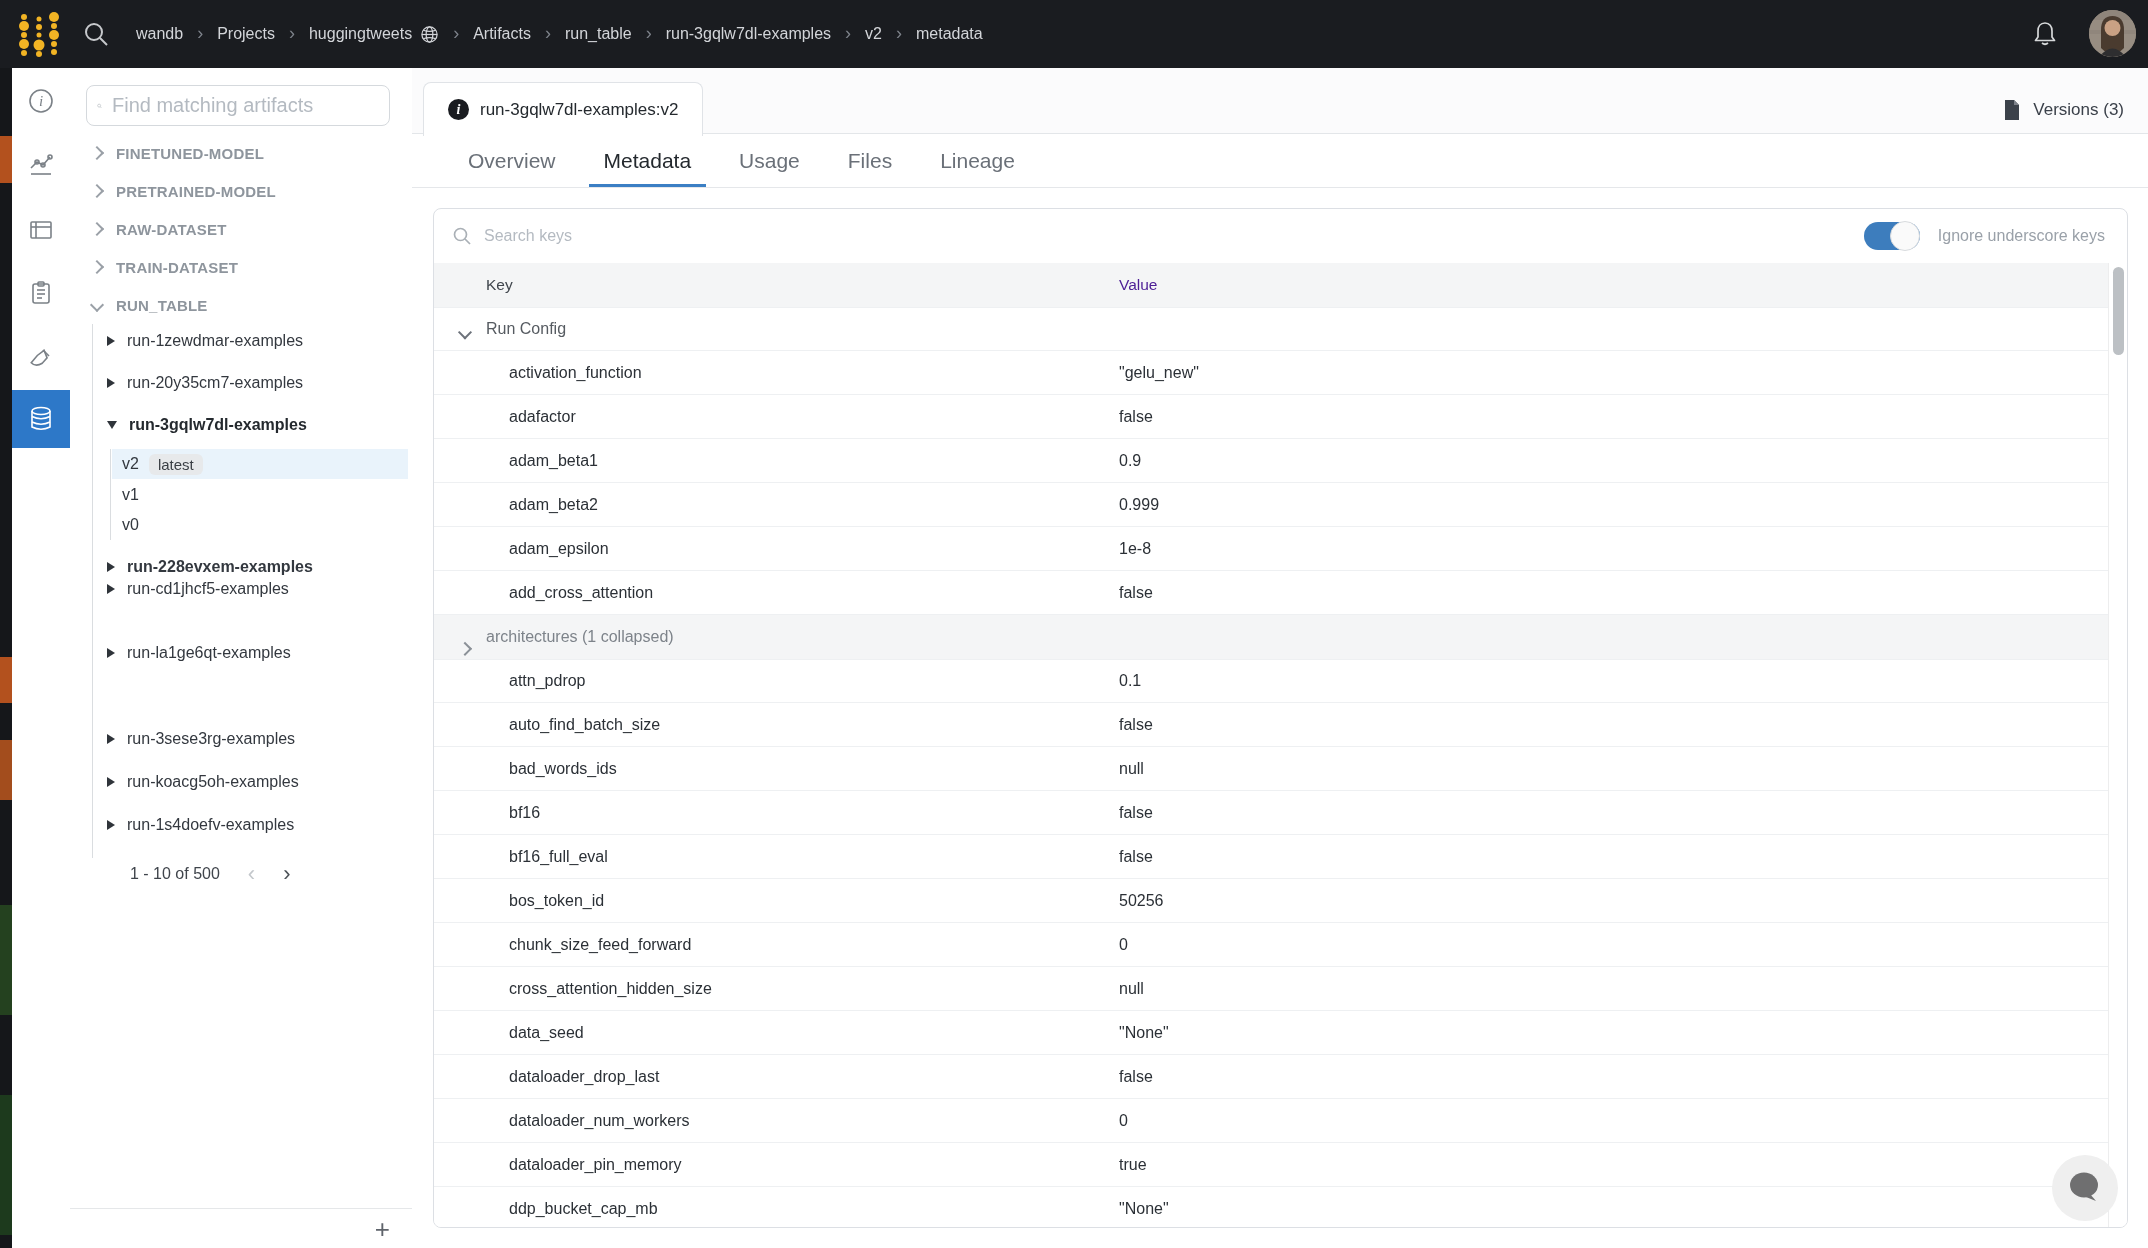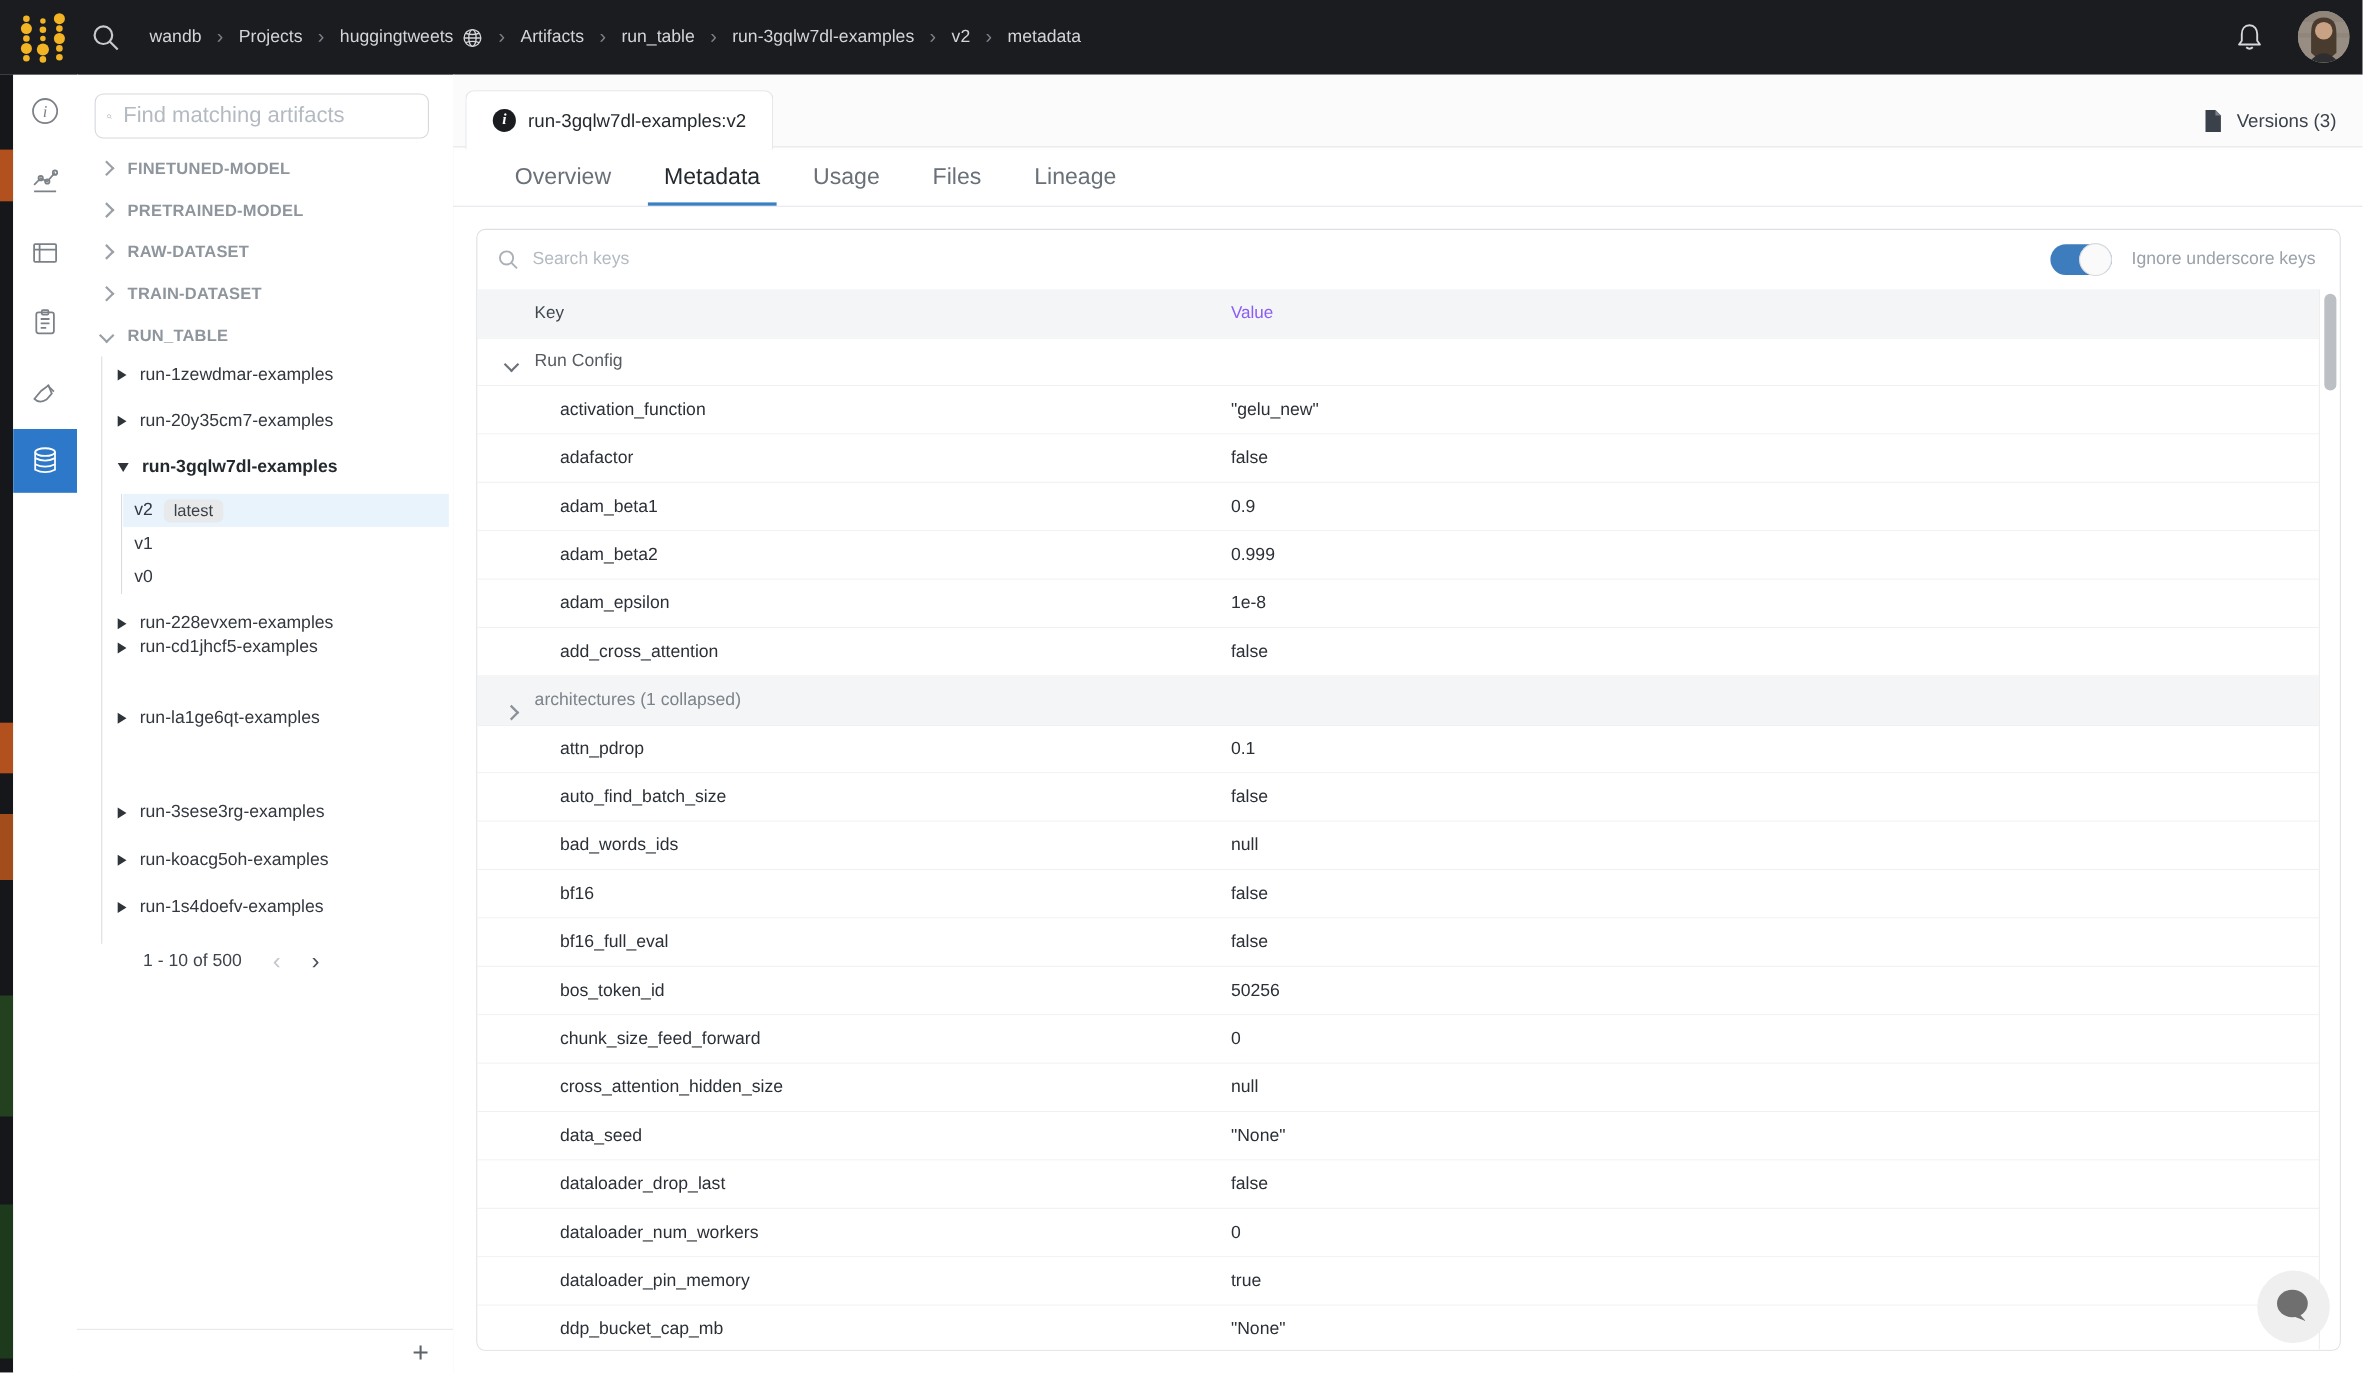--- a/index.html
+++ b/index.html
@@ -69,21 +69,21 @@
   .psearch input::placeholder{color:#b4bac1;}
   .toggle{width:56px;height:28px;border-radius:14px;background:#3d7dbd;position:relative;flex:0 0 auto;cursor:pointer;}
   .knob{position:absolute;right:0px;top:-1px;width:30px;height:30px;border-radius:50%;background:#fafafa;border:1px solid #d8dbde;box-sizing:border-box;}
   .toggle-label{color:#9aa1a9;font-size:16px;margin-left:8px;white-space:nowrap;}
   .tbl{position:absolute;left:0;top:54px;right:18px;}
   .trow{position:relative;height:44px;border-bottom:1px solid #eef0f2;box-sizing:border-box;background:#fff;}
   .trow.band{background:#f4f5f6;border-bottom:none;}
   .trow .k{position:absolute;left:75px;top:50%;transform:translateY(-50%);font-size:16px;color:#2b3036;}
   .trow .v{position:absolute;left:685px;top:50%;transform:translateY(-50%);font-size:16px;color:#2b3036;}
   .trow .h{position:absolute;left:52px;top:50%;transform:translateY(-50%);font-size:15.5px;color:#40464d;font-weight:500;}
-  .trow .h2{position:absolute;left:685px;top:50%;transform:translateY(-50%);font-size:15.5px;color:#8b5cf6;font-weight:500;}
+  .trow .h2{position:absolute;left:685px;top:50%;transform:translateY(-50%);font-size:15.5px;color:#4c1d95;font-weight:500;}
   .trow .gchev{position:absolute;left:26px;top:50%;}
   .gchev .chev{border-color:#6c727a;}
   .trow .g{position:absolute;left:52px;top:50%;transform:translateY(-50%);font-size:16px;color:#565b61;}
   .trow.band .g{color:#7d838a;}
   .gchev.down .chev{transform:rotate(45deg) translate(-4px,-4px);}
   .gchev.right .chev{transform:rotate(-45deg) translate(-2px,2px);}
   .gutter{position:absolute;top:54px;bottom:0;right:0;width:18px;background:#fff;border-left:1px solid #ededee;}
   .thumb{position:absolute;right:3px;top:58px;width:11px;height:88px;background:#bcc0c4;border-radius:6px;cursor:pointer;}
   
   .fab{position:absolute;left:2052px;top:1155px;width:66px;height:66px;border-radius:50%;background:#efefef;display:flex;align-items:center;justify-content:center;cursor:pointer;}
@@ -266,21 +266,21 @@
       <span>v2</span>
       <span class="tag">latest</span>
     </div>
     <div class="verrow" style="top:412px;">
         <span>v1</span>
       </div>
     <div class="verrow" style="top:442px;">
         <span>v0</span>
       </div>
 
-    <div class="runrow" style="top:478px;">
+    <div class="runrow" style="top:478px;font-weight:bold;">
         <span class="tri r"></span>
         <span>run-228evxem-examples</span>
       </div>
     <div class="runrow" style="top:500px;">
         <span class="tri r"></span>
         <span>run-cd1jhcf5-examples</span>
       </div>
     <div class="runrow" style="top:564px;">
         <span class="tri r"></span>
         <span>run-la1ge6qt-examples</span>

